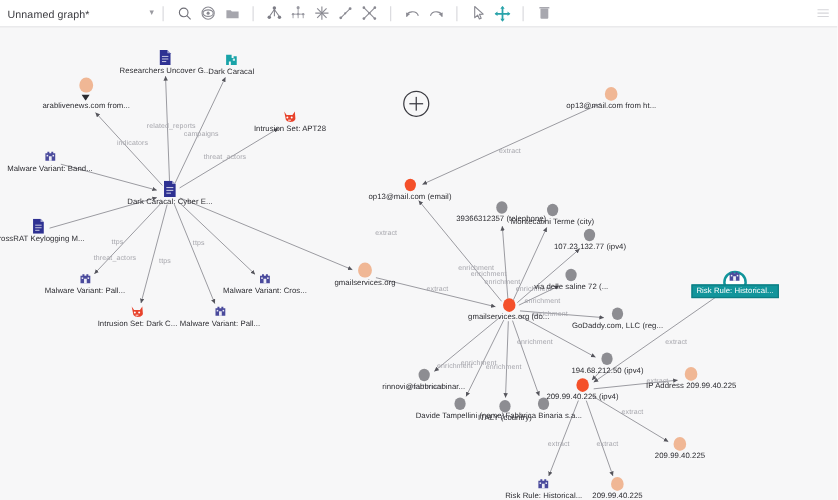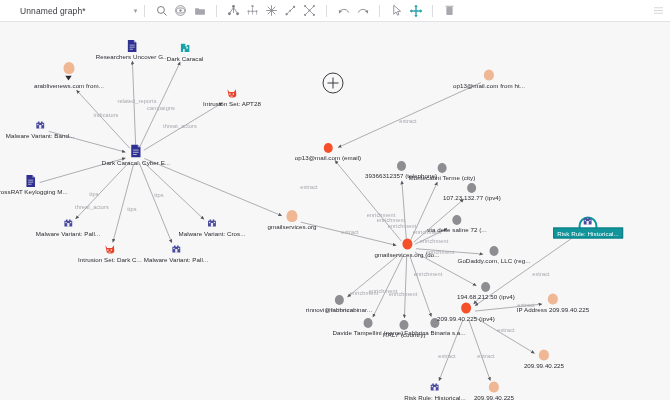--- a/index.html
+++ b/index.html
@@ -22,21 +22,21 @@
     position: absolute; top: 0; left: 0;
     width: 670px; height: 22px;
     background: #ffffff;
     border-bottom: 1px solid #e3e3e6;
     display: flex; align-items: center;
     z-index: 40;
   }
   #graph-title {
     font-size: 8.5px;
     color: #3a3a3f;
-    padding-left: 20px;
+    padding-left: 6px;
     white-space: nowrap;
     letter-spacing: .1px;
   }
   .tb-caret {
     margin-left: 48px;
     font-size: 7px;
     color: #9a9aa0;
     line-height: 1;
   }
   .tb-sep {

